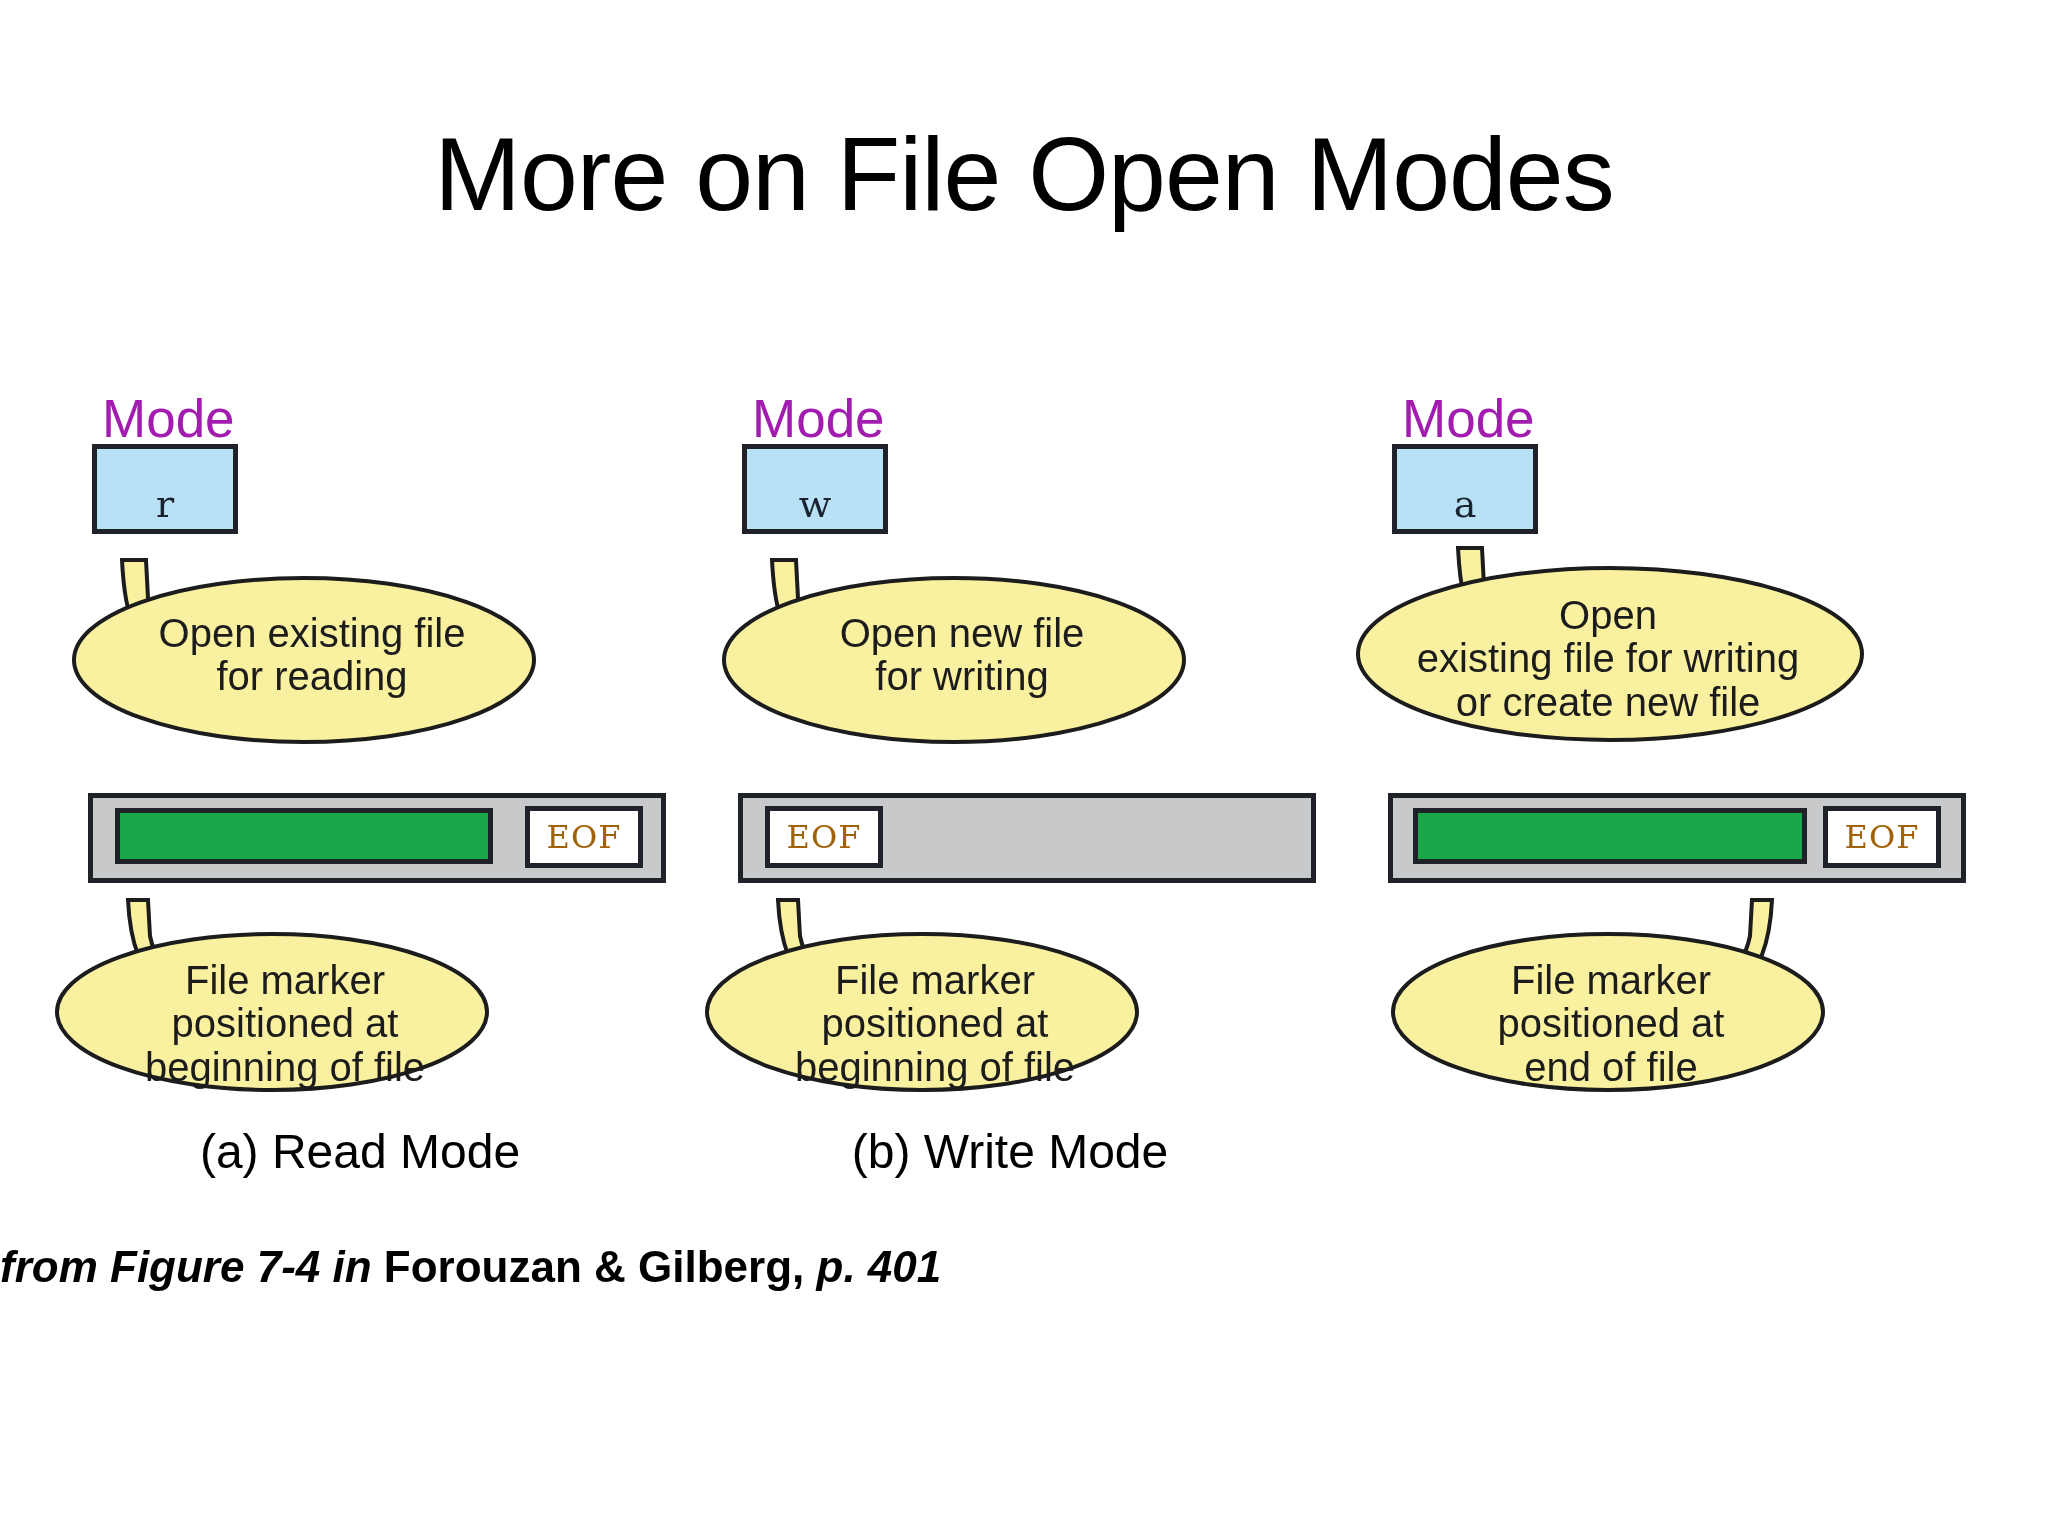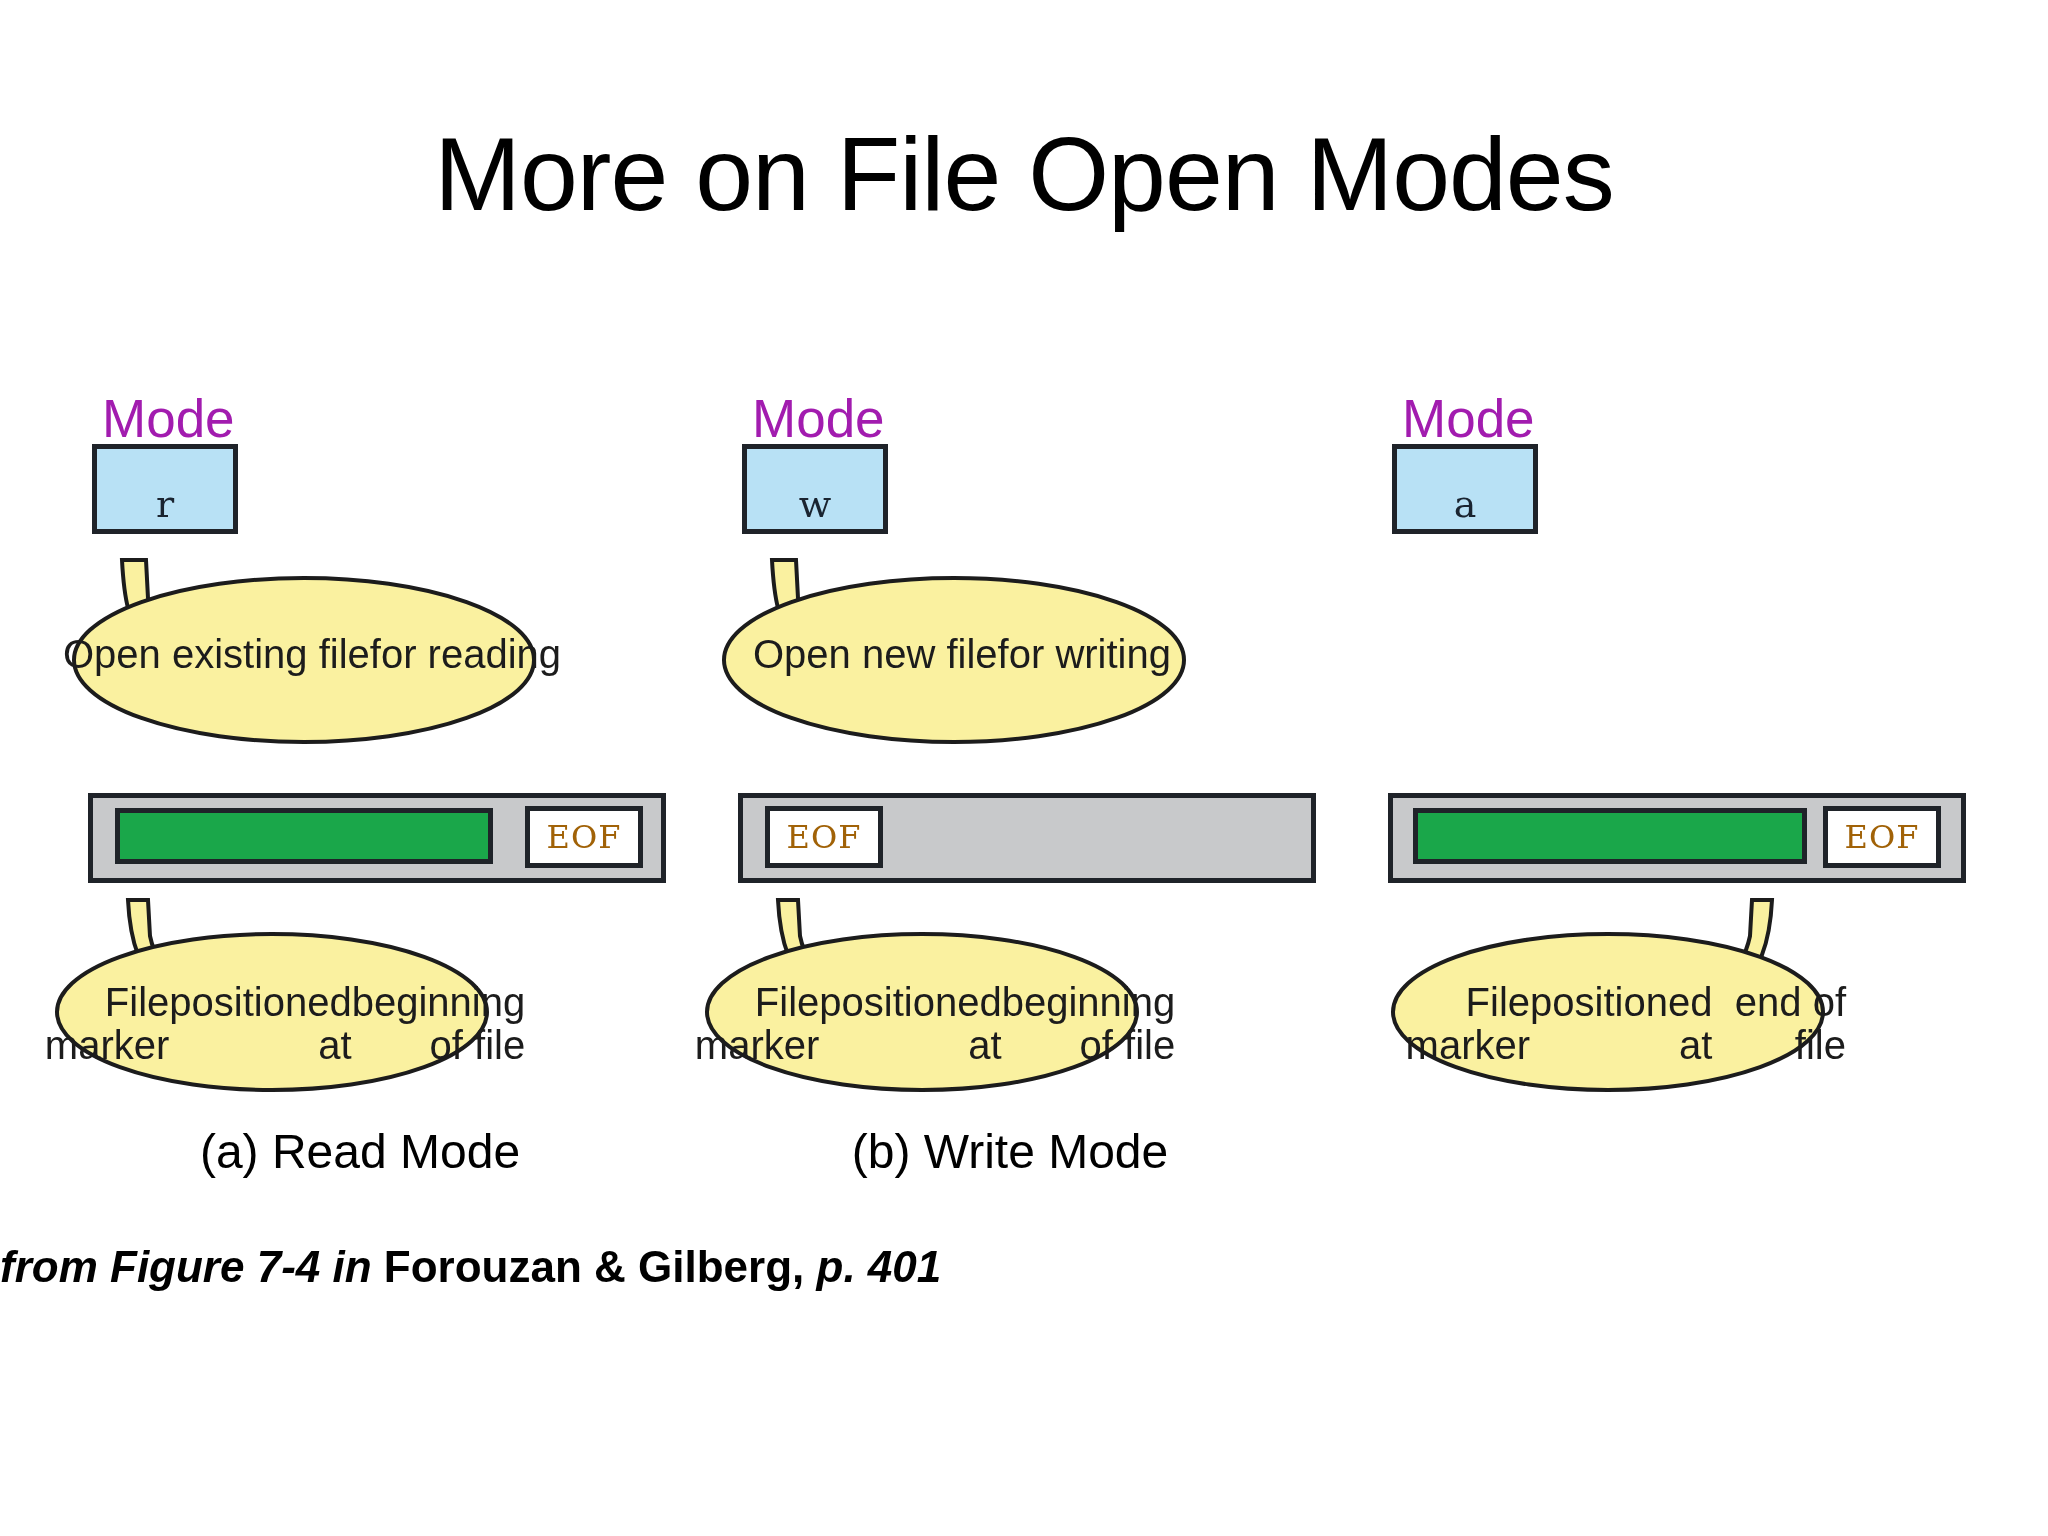--- a/index.html
+++ b/index.html
@@ -86,21 +86,21 @@
     position: absolute;
   }
   .callout svg { display: block; overflow: visible; }
   .callout .cotext {
     position: absolute;
     left: 0;
     top: 0;
     width: 100%;
     height: 100%;
     display: flex;
-    flex-direction: row;
+    flex-direction: column;
     align-items: center;
     justify-content: center;
     text-align: right;
     font-size: 40px;
     line-height: 1.08;
     color: #1c1c1c;
     pointer-events: none;
   }
 
   
@@ -271,20 +271,31 @@
   </div>
 
   <div class="panel panel-c">
 
     <div class="mode-label">Mode</div>
 
     <div class="mode-box">
       <span class="mode-char">a</span>
     </div>
 
+    <div class="callout callout-top wide" style="left:8px;top:548px;height:202px">
+      <svg width="520" height="202" viewBox="0 0 520 202">
+        <path d="M110,-56 C112,-18 116,8 134,30 L196,44 C168,40 142,16 136,-18 L134,-56 Z" fill="#faf1a0" stroke="#1c1c1c" stroke-width="4" transform="translate(0,56)"></path>
+        <ellipse cx="262" cy="106" rx="252" ry="86" fill="#faf1a0" stroke="#1c1c1c" stroke-width="4"></ellipse>
+      </svg>
+      <div class="cotext" style="padding-top:10px">
+        <span>Open</span>
+        <span>existing file for writing</span>
+        <span>or create new file</span>
+      </div>
+    </div>
 
     <div class="filebar bar-append">
       <div class="data"></div>
       <div class="eof">EOF</div>
     </div>
 
     <div class="callout callout-bot" style="left:36px;top:900px">
       <svg width="470" height="200" viewBox="0 0 470 200">
         <path d="M396,-92 C394,-50 384,-18 356,4 L298,18 C334,12 366,-18 374,-56 L376,-92 Z" fill="#faf1a0" stroke="#1c1c1c" stroke-width="4" transform="translate(0,92)"></path>
         <ellipse cx="232" cy="112" rx="215" ry="78" fill="#faf1a0" stroke="#1c1c1c" stroke-width="4"></ellipse>

